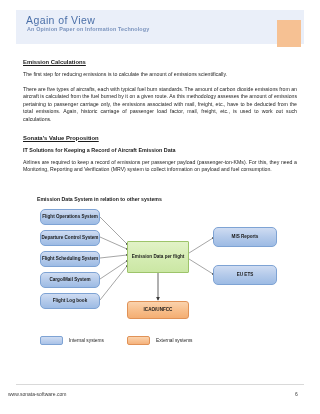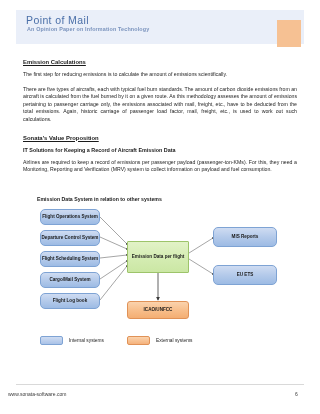--- a/index.html
+++ b/index.html
@@ -96,21 +96,21 @@
     position:absolute;left:295px;top:391px;
     font-size:5px;color:#3a3a3a;
   }
 </style>
 </head>
 <body>
 
 <div class="page">
 
   <div class="header-band"></div>
-  <div class="header-title">Point of Mail</div>
+  <div class="header-title">Again of View</div>
   <div class="header-sub">An Opinion Paper on Information Technology</div>
   <div class="header-square"></div>
 
   <div class="content">
     <h2 class="sec">Emission Calculations</h2>
     <p class="para">The first step for reducing emissions is to calculate the amount of emissions scientifically.</p>
     <p class="para">There are five types of aircrafts, each with typical fuel burn standards. The amount of carbon dioxide emissions from an aircraft is calculated from the fuel burned by it on a given route. As this methodology assesses the amount of emissions pertaining to passenger carriage only, the emissions associated with mail, freight, etc., have to be deducted from the total emissions. Again, historic carriage of passenger load factor, mail, freight, etc., is used to work out such calculations.</p>
     <div class="gap-sm"></div>
     <h2 class="sec">Sonata's Value Proposition</h2>
     <h3 class="subsec">IT Solutions for Keeping a Record of Aircraft Emission Data</h3>

